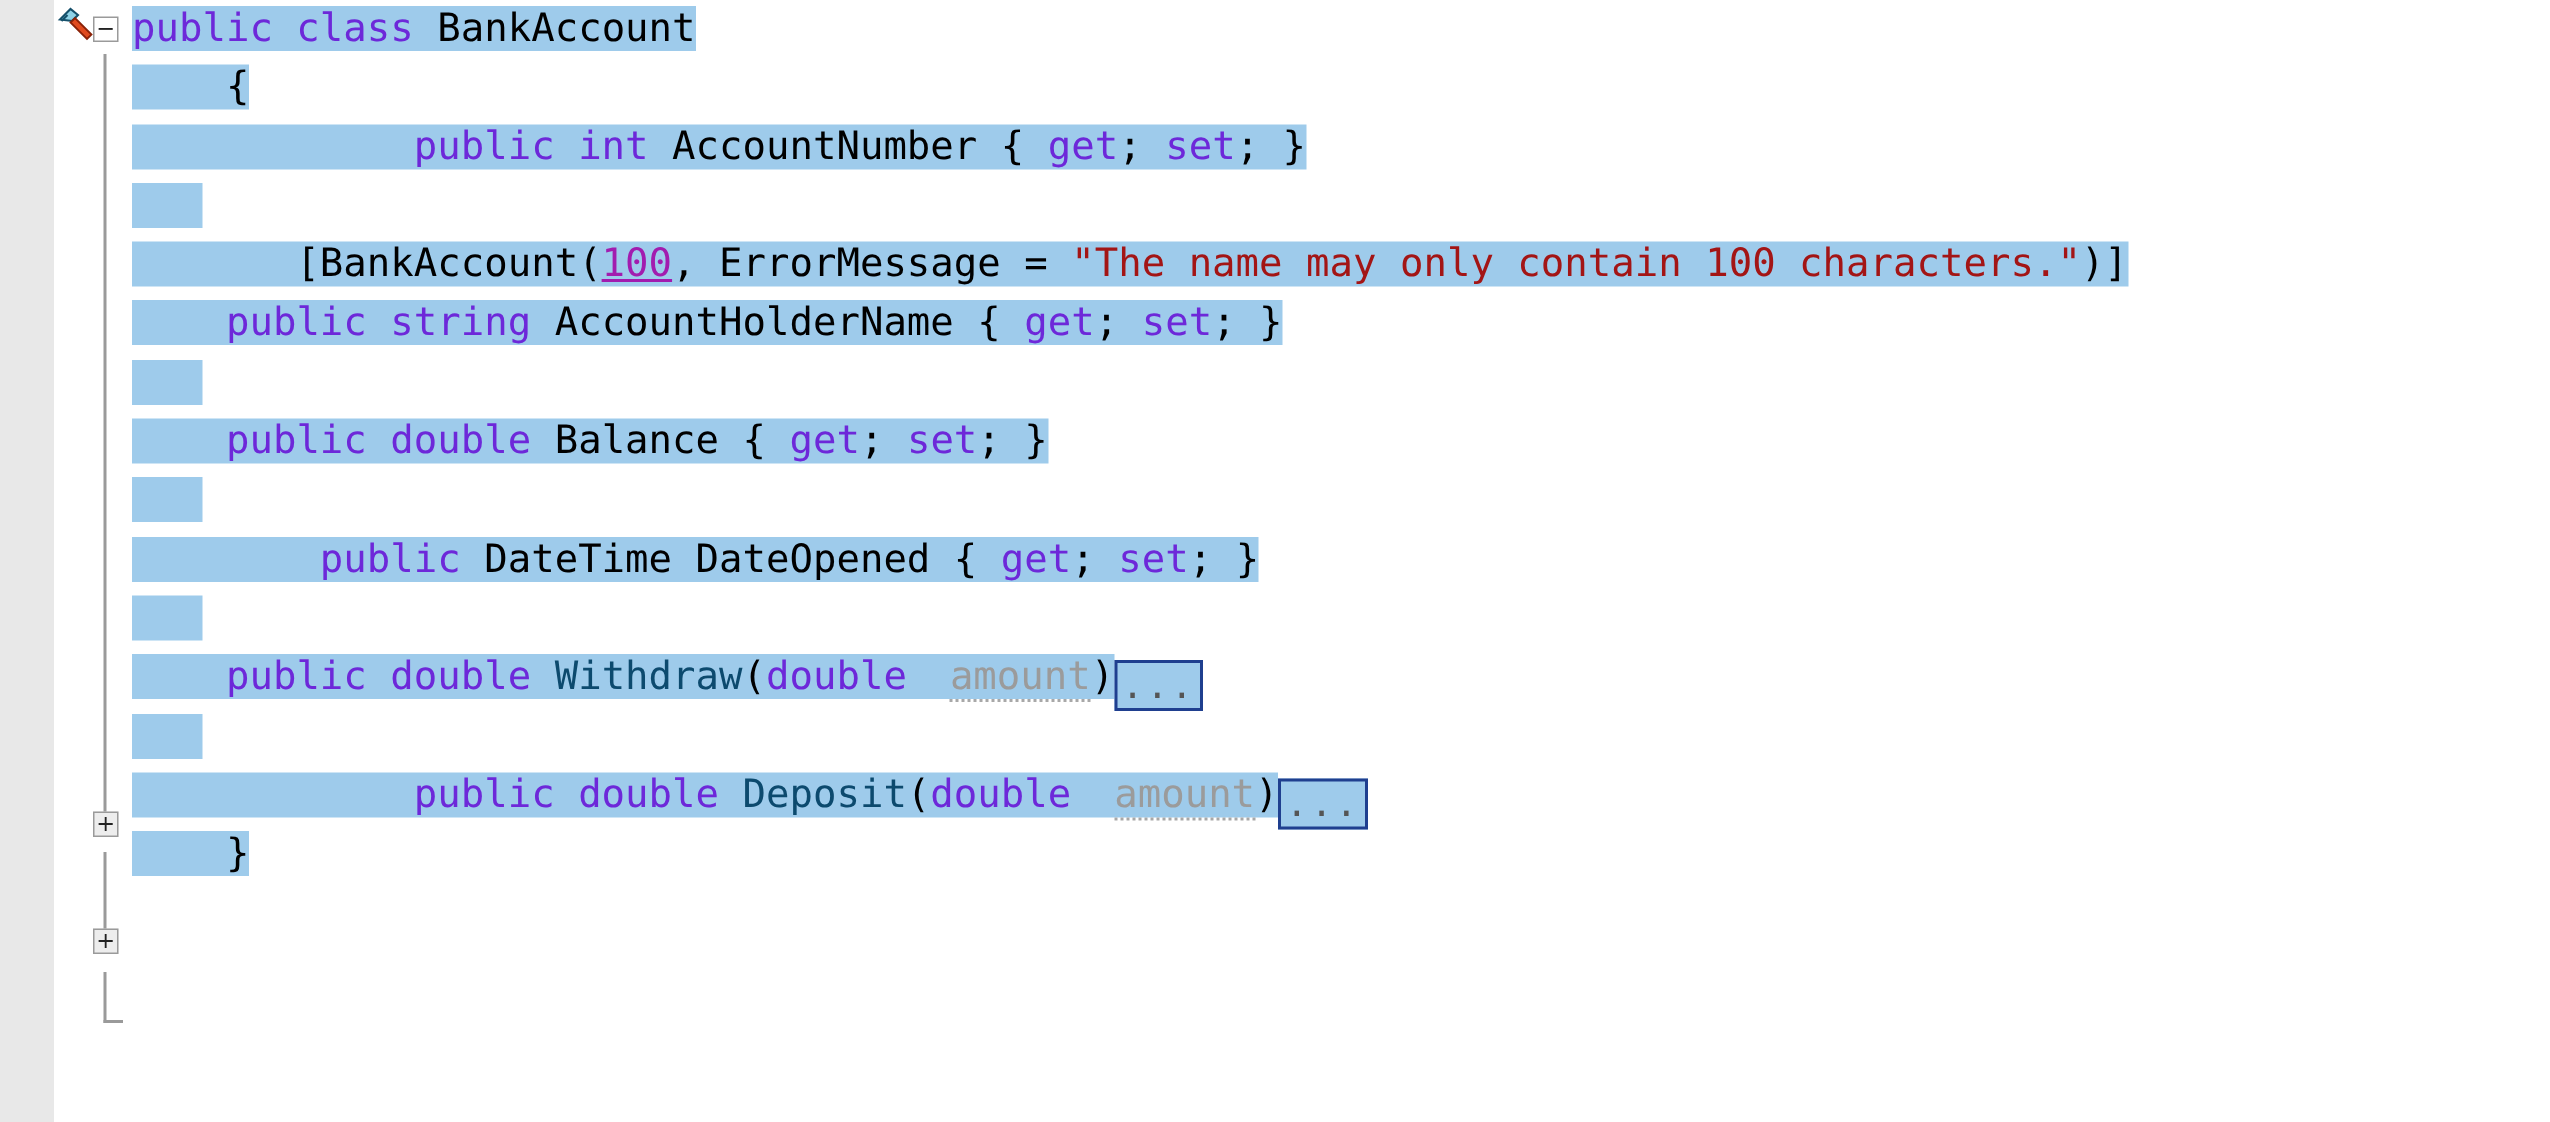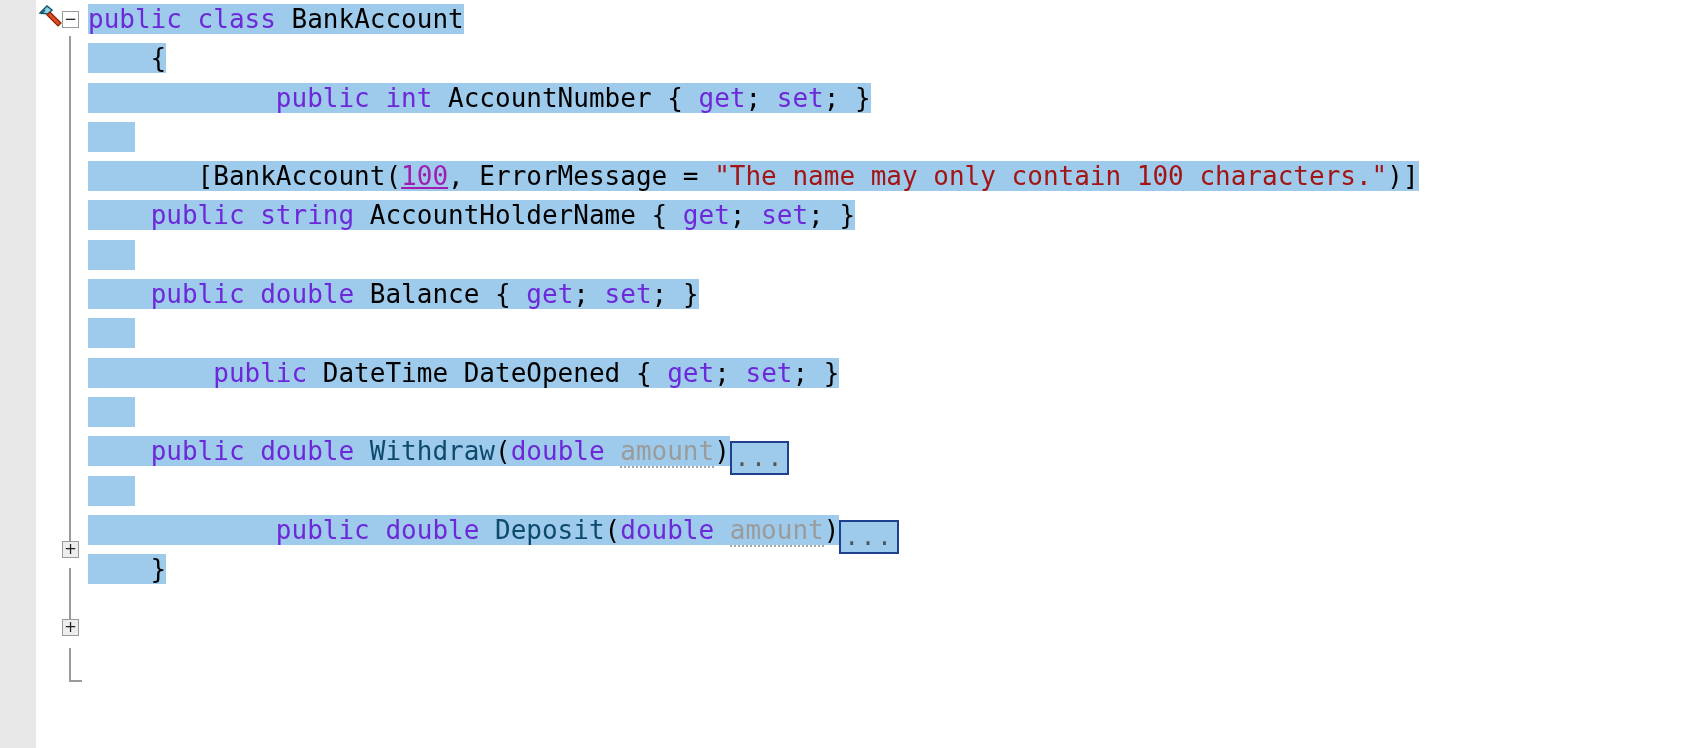--- a/index.html
+++ b/index.html
@@ -105,21 +105,21 @@
   .sel { background: #9ecbeb; }
 
   
   .kw   { color: #6d28d9; }     
   .typ  { color: #000000; }     
   .id   { color: #000000; }     
   .str  { color: #a31515; }     
   .num  { color: #a21caf; text-decoration: underline; }
   .pun  { color: #000000; }
   .meth { color: #0c4a6e; }     
-  .prm  { color: #9b9b9b; border-bottom: 2px dotted #a8a8a8; }
+  .prm  { color: #9b9b9b; border-bottom: 2px dotted #a8a8a8; margin-left: 13px; }
 
   .ellipsis-box {
     display: inline-block;
     border: 2px solid #1f3f8f;
     background: #9ecbeb;
     color: #555555;
     padding: 0 3px;
     line-height: 30px;
     height: 30px;
     vertical-align: -6px;

